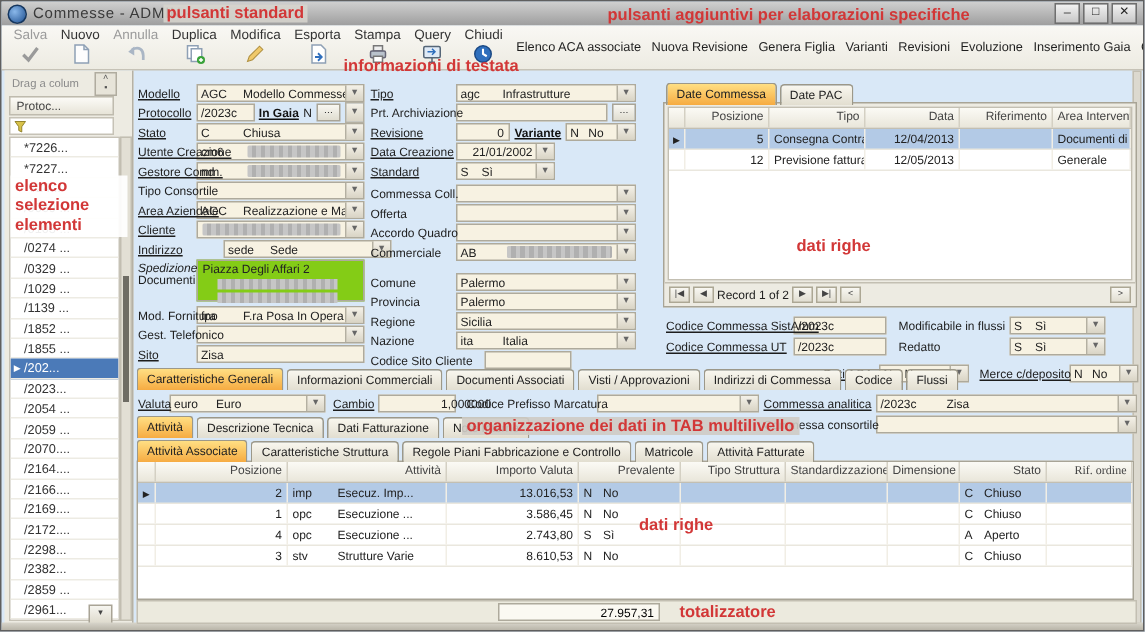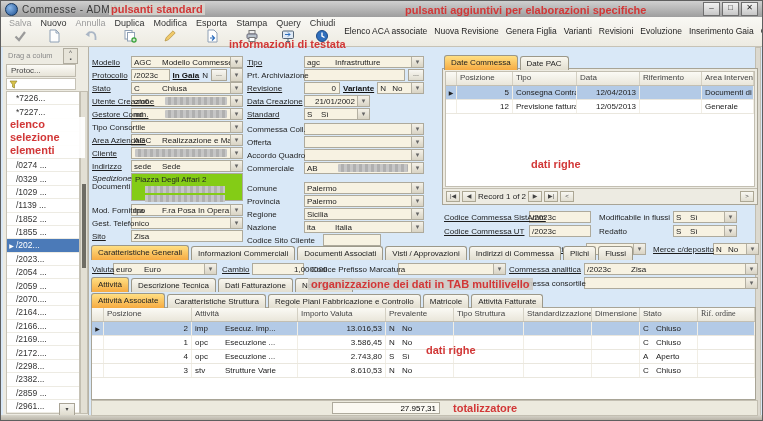--- a/index.html
+++ b/index.html
@@ -72,21 +72,21 @@
   .sb-downbtn::after{content:"▾";}
   
   .tabs{position:absolute;display:flex;align-items:flex-end;z-index:4;}
   .tab{height:13px;line-height:13px;padding:0 6px;font-size:8px;color:#222;background:linear-gradient(#f9f7ef,#e2ded0);
        border:1px solid #9c9889;border-bottom:none;border-radius:3px 3px 0 0;margin-right:2px;white-space:nowrap;}
   .tab.active{background:linear-gradient(#ffdf83,#f6ab42);height:14px;line-height:14px;}
   
   .panel{position:absolute;left:441px;top:54px;width:316px;height:150px;z-index:2;}
   .panel-body{position:absolute;left:0;top:13px;right:0;bottom:0;background:#edebe2;border:1px solid #a8a496;box-sizing:border-box;}
   .gridwrap{position:absolute;left:2px;top:2px;right:2px;bottom:17px;background:#fff;border:1px solid #c3bfb2;box-sizing:border-box;overflow:hidden;}
-  .ghead{display:flex;background:linear-gradient(#fbfaf5,#e9e6da);border-bottom:1px solid #c3bfb2;font-size:8px;color:#444;height:13px;}
+  .ghead{display:flex;background:linear-gradient(#fbfaf5,#e9e6da);border-bottom:1px solid #c3bfb2;font-size:8px;color:#444;height:13px;text-align:right;}
   .ghead>div{padding:1px 3px;border-right:1px solid #d4d0c3;box-sizing:border-box;overflow:hidden;white-space:nowrap;}
   .grow{display:flex;font-size:8px;color:#222;border-bottom:1px solid #eae7de;height:13px;align-items:stretch;}
   .grow>div{padding:0 3px;border-right:1px solid #f1eee5;box-sizing:border-box;overflow:hidden;white-space:nowrap;display:flex;align-items:center;}
   .grow.sel{background:#b3cae6;}
   .grow .gut{padding:0;justify-content:center;font-size:6px;}
   .grow.sel .gut::before{content:"▶";}
   .r{justify-content:flex-end;text-align:right;}
   .dc0{width:11px;flex:none;}.dc1{width:56px;flex:none;}.dc2{width:64px;flex:none;}.dc3{width:63px;flex:none;}
   .dc4{width:62px;flex:none;}.dc5{flex:1;}
   .rnav{position:absolute;left:0;right:0;bottom:0;height:15px;background:#edebe2;border-top:1px solid #c3bfb2;
@@ -388,21 +388,21 @@
       <span class="dd"></span>
     </div>
 
   <div class="lbl u" style="left:91px;top:148px;">Cliente</div>
   <div class="fld" style="left:130px;top:146px;width:112px;">
       <span class="blur"></span>
       <span class="dd"></span>
     </div>
 
   <div class="lbl u" style="left:91px;top:161px;">Indirizzo</div>
-  <div class="fld" style="left:130px;top:159px;width:112px;">
+  <div class="fld" style="left:148px;top:159px;width:112px;">
       <span class="code">sede</span>
       <span class="desc">Sede</span>
       <span class="dd"></span>
     </div>
 
   <div class="lbl" style="left:91px;top:173px;font-style:italic;">Spedizione</div>
   <div class="lbl" style="left:91px;top:181px;">Documenti</div>
   <div class="addr" style="left:130px;top:172px;width:112px;height:28px;">
     <div>Piazza Degli Affari 2</div>
     <div class="blurline"></div>
@@ -597,21 +597,21 @@
       <span class="desc">No</span>
       <span class="dd"></span>
     </div>
 
   <div class="tabs" style="left:90px;top:244px;">
     <span class="tab active">Caratteristiche Generali</span>
     <span class="tab">Informazioni Commerciali</span>
     <span class="tab">Documenti Associati</span>
     <span class="tab">Visti / Approvazioni</span>
     <span class="tab">Indirizzi di Commessa</span>
-    <span class="tab">Plichi</span>
+    <span class="tab">Codice</span>
     <span class="tab">Flussi</span>
   </div>
 
   <div class="lbl u" style="left:91px;top:264px;">Valuta</div>
   <div class="fld" style="left:112px;top:262px;width:104px;">
       <span class="code">euro</span>
       <span class="desc">Euro</span>
       <span class="dd"></span>
     </div>
   <div class="lbl u" style="left:221px;top:264px;">Cambio</div>

